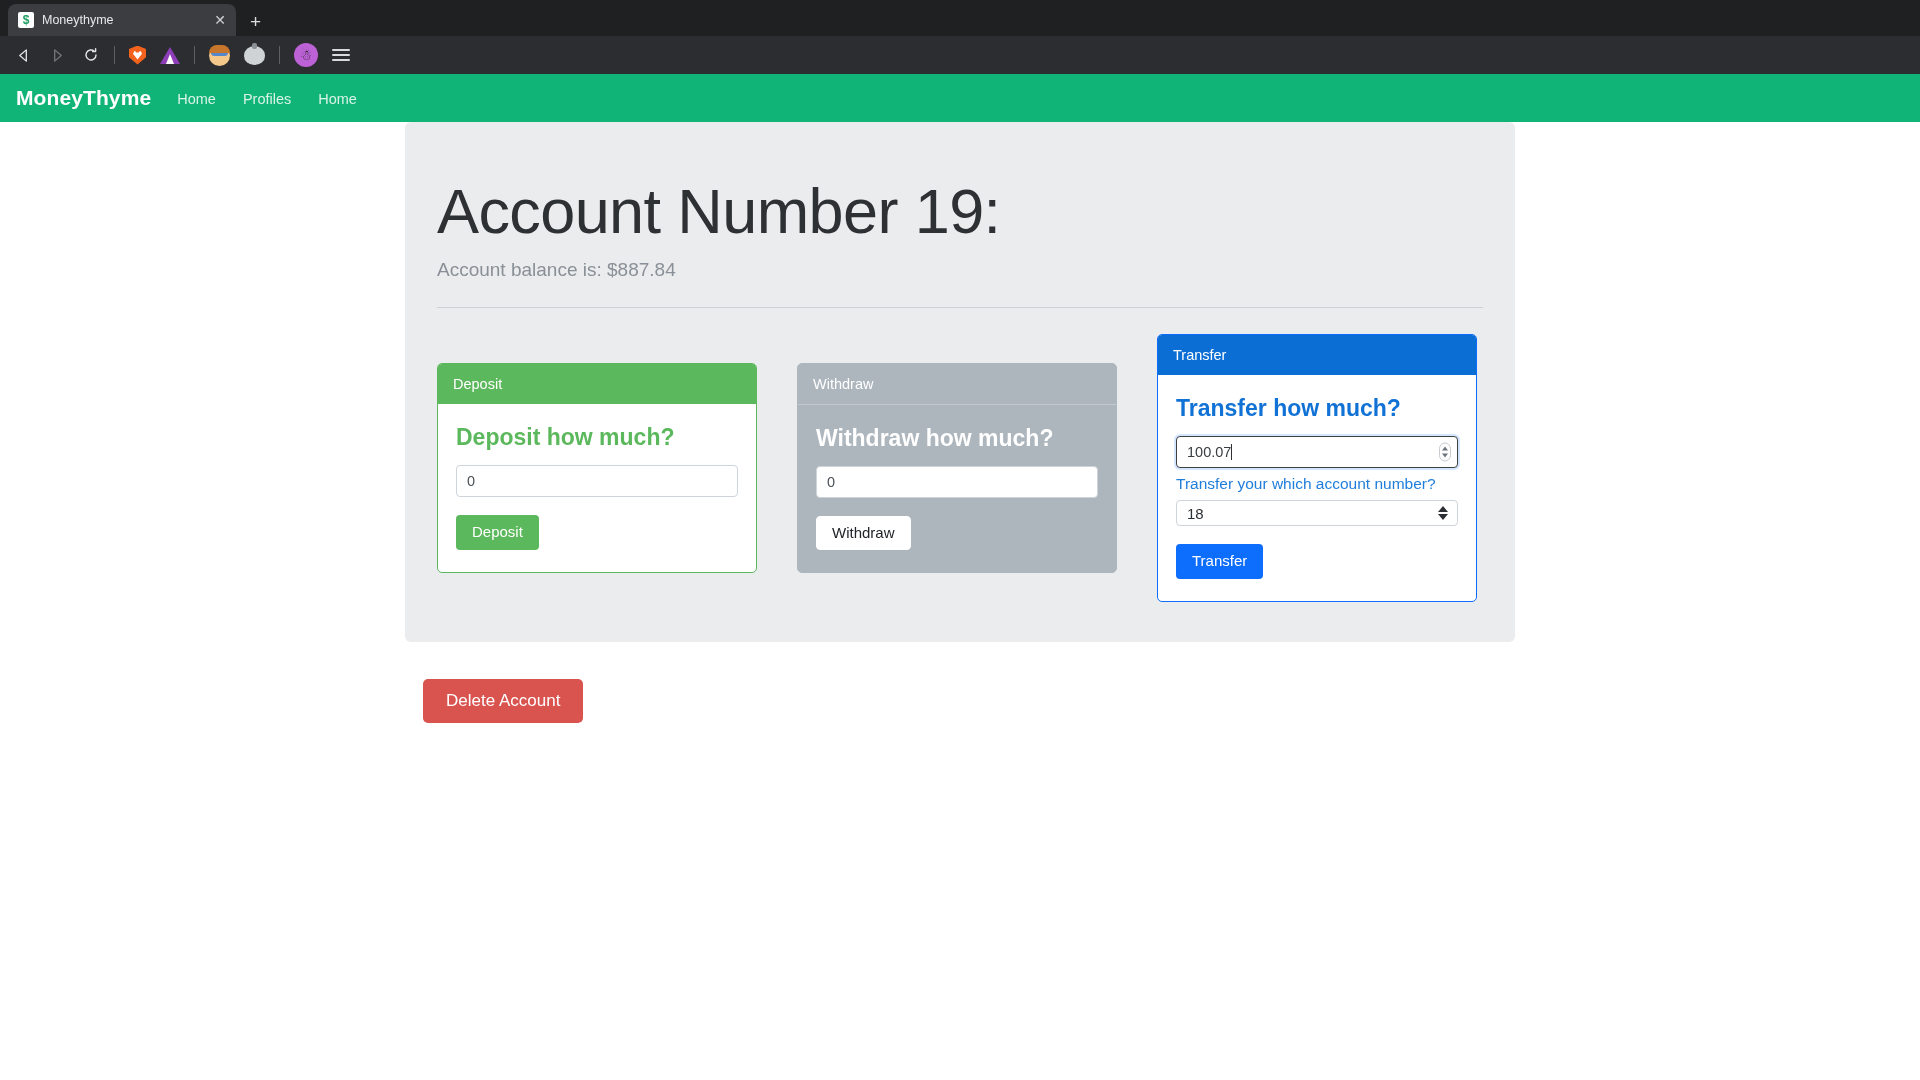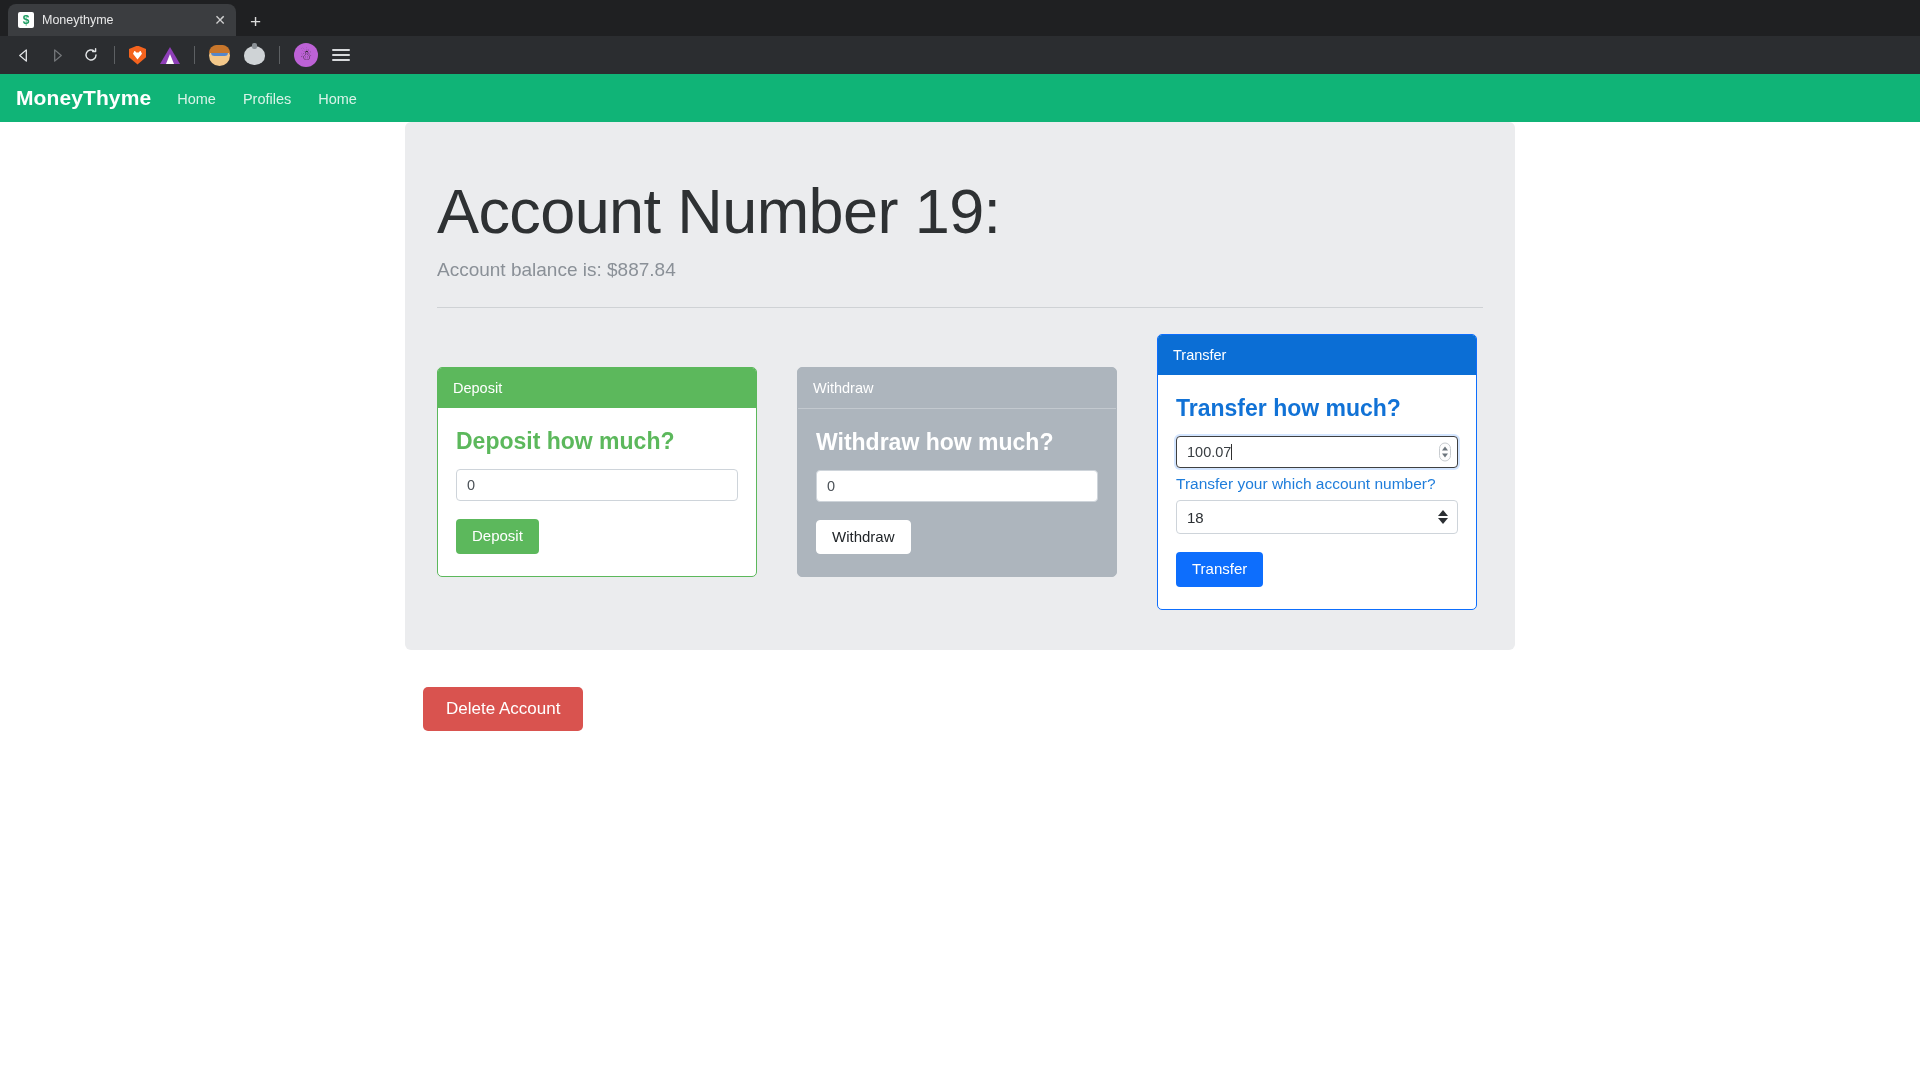--- a/index.html
+++ b/index.html
@@ -175,21 +175,21 @@
     align-items: center; justify-content: center; gap: 3px;
   }
   .spinner i { display: block; width: 0; height: 0; font-style: normal; }
   .spinner i.up { border-left: 3px solid transparent; border-right: 3px solid transparent; border-bottom: 4px solid #6c757d; }
   .spinner i.dn { border-left: 3px solid transparent; border-right: 3px solid transparent; border-top: 4px solid #6c757d; }
 
   .field-label { font-size: 15.5px; color: #1f7ddb; margin: 7px 0 7px 0; }
 
   .select-wrap { position: relative; }
   .selectbox {
-    width: 100%; height: 34px; border: 1px solid #ced4da; border-radius: 4px;
+    width: 100%; height: 26px; border: 1px solid #ced4da; border-radius: 4px;
     background: #ffffff; font-size: 15px; color: #2b2f33;
     display: flex; align-items: center; padding: 0 10px;
   }
   .select-arrows {
     position: absolute; right: 10px; top: 50%; transform: translateY(-50%);
     display: flex; flex-direction: column; gap: 2px; align-items: center;
   }
   .select-arrows i { display: block; width: 0; height: 0; font-style: normal; }
   .select-arrows i.up { border-left: 5px solid transparent; border-right: 5px solid transparent; border-bottom: 6px solid #2b2f33; }
   .select-arrows i.dn { border-left: 5px solid transparent; border-right: 5px solid transparent; border-top: 6px solid #2b2f33; }

